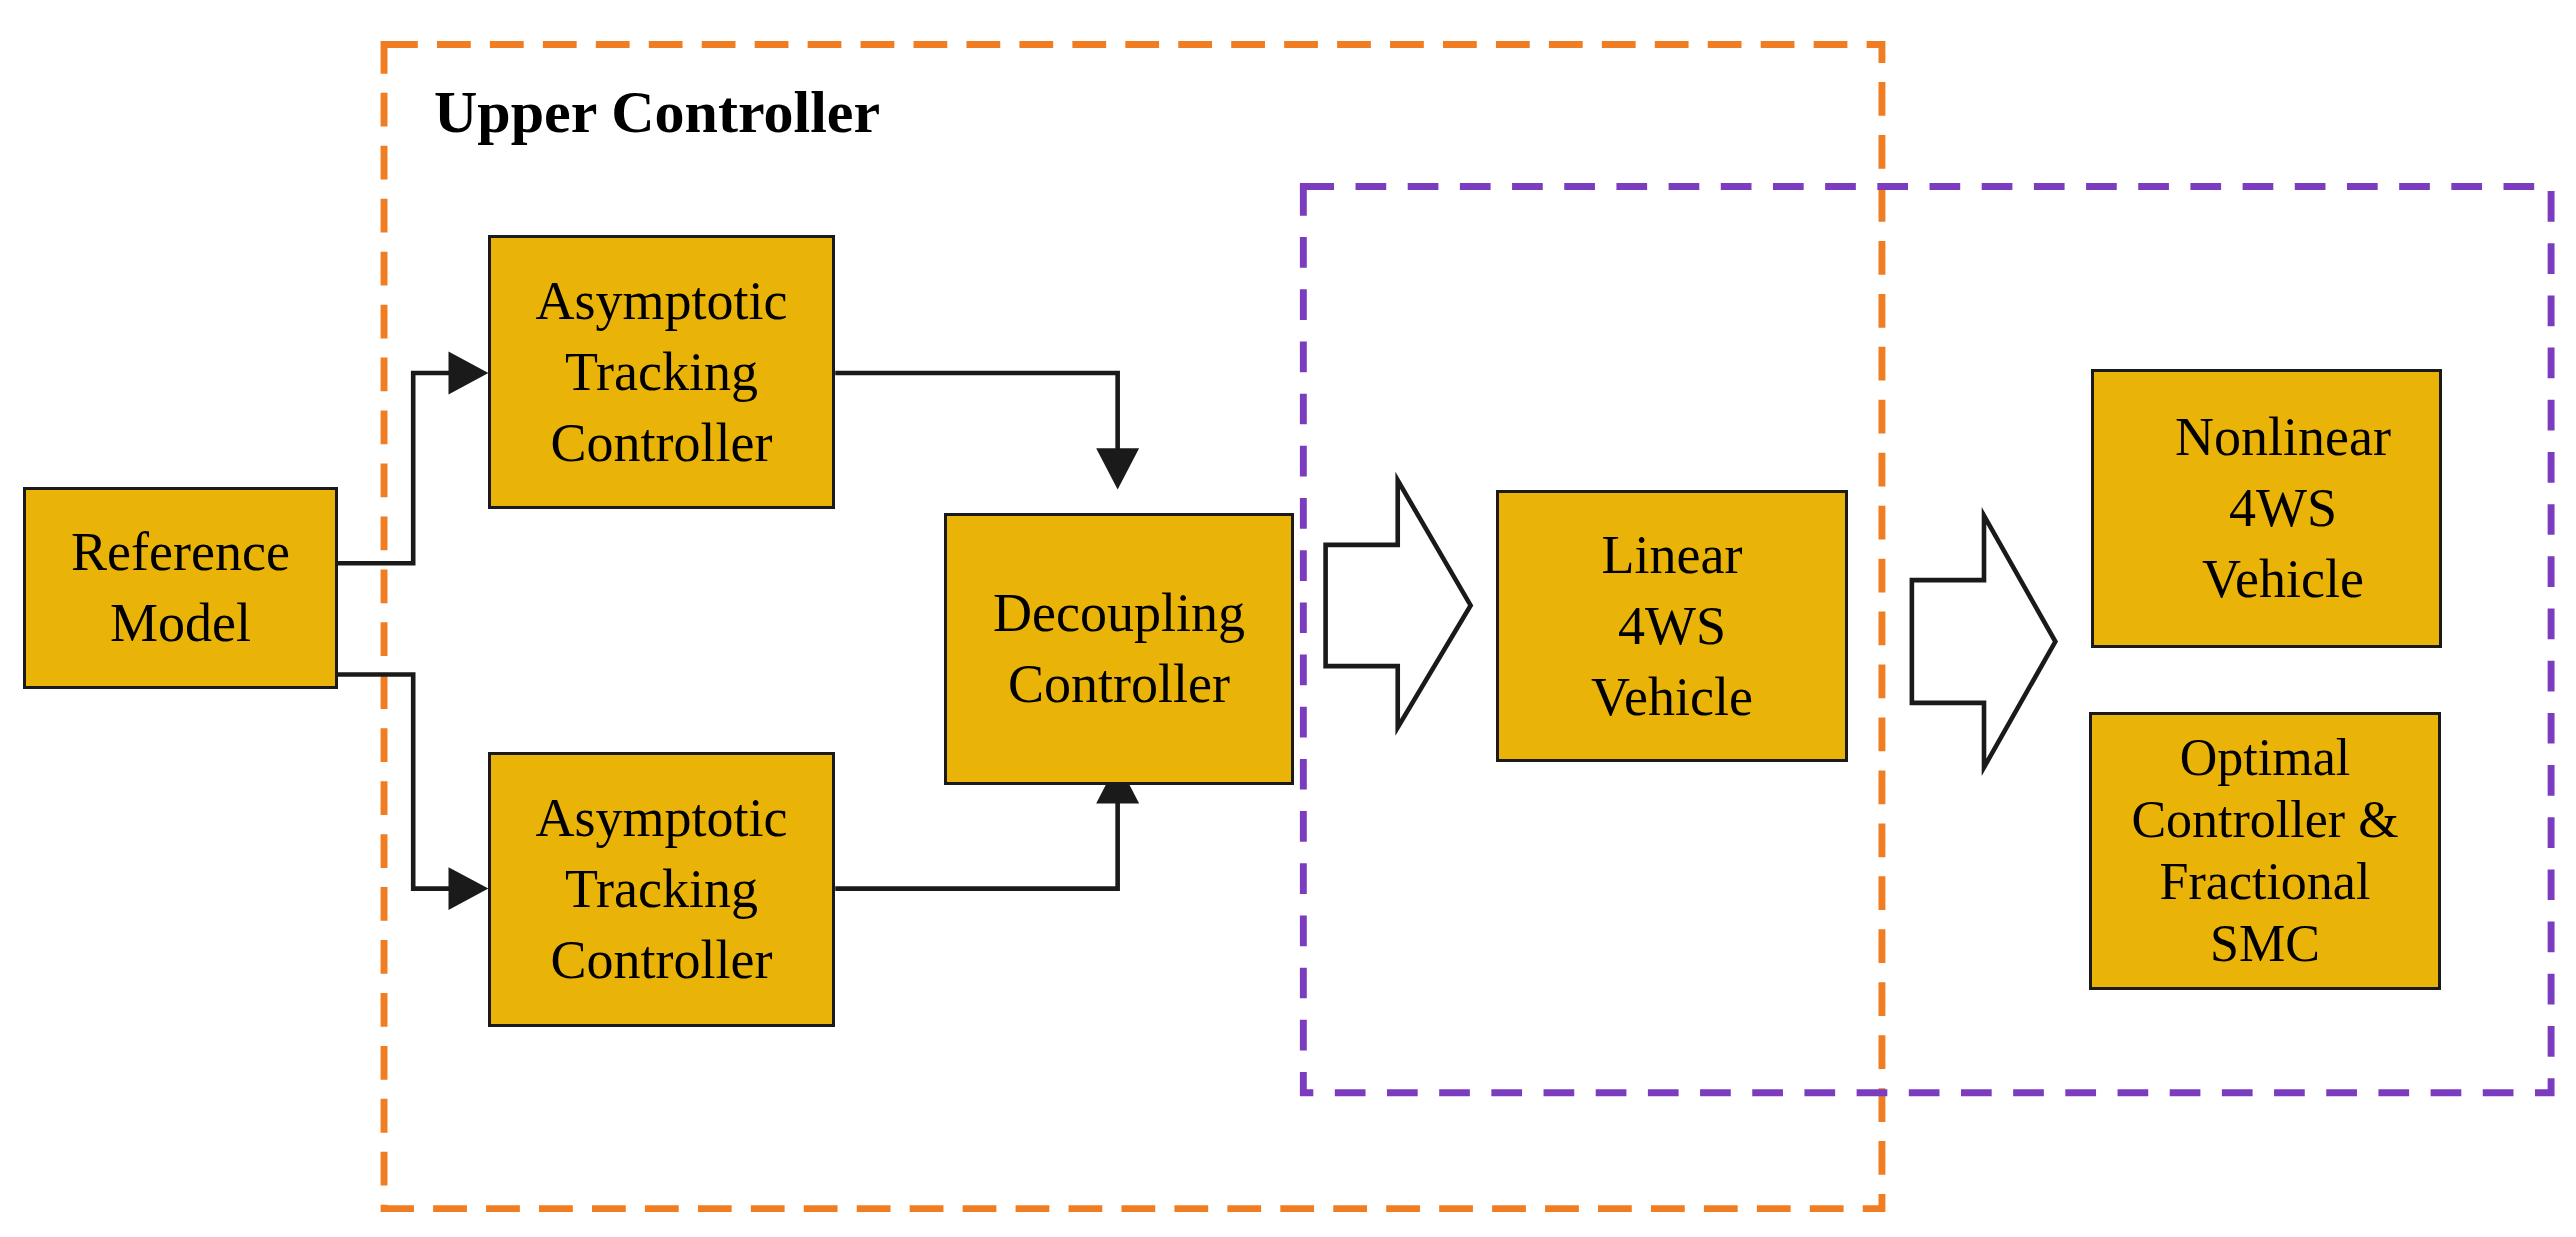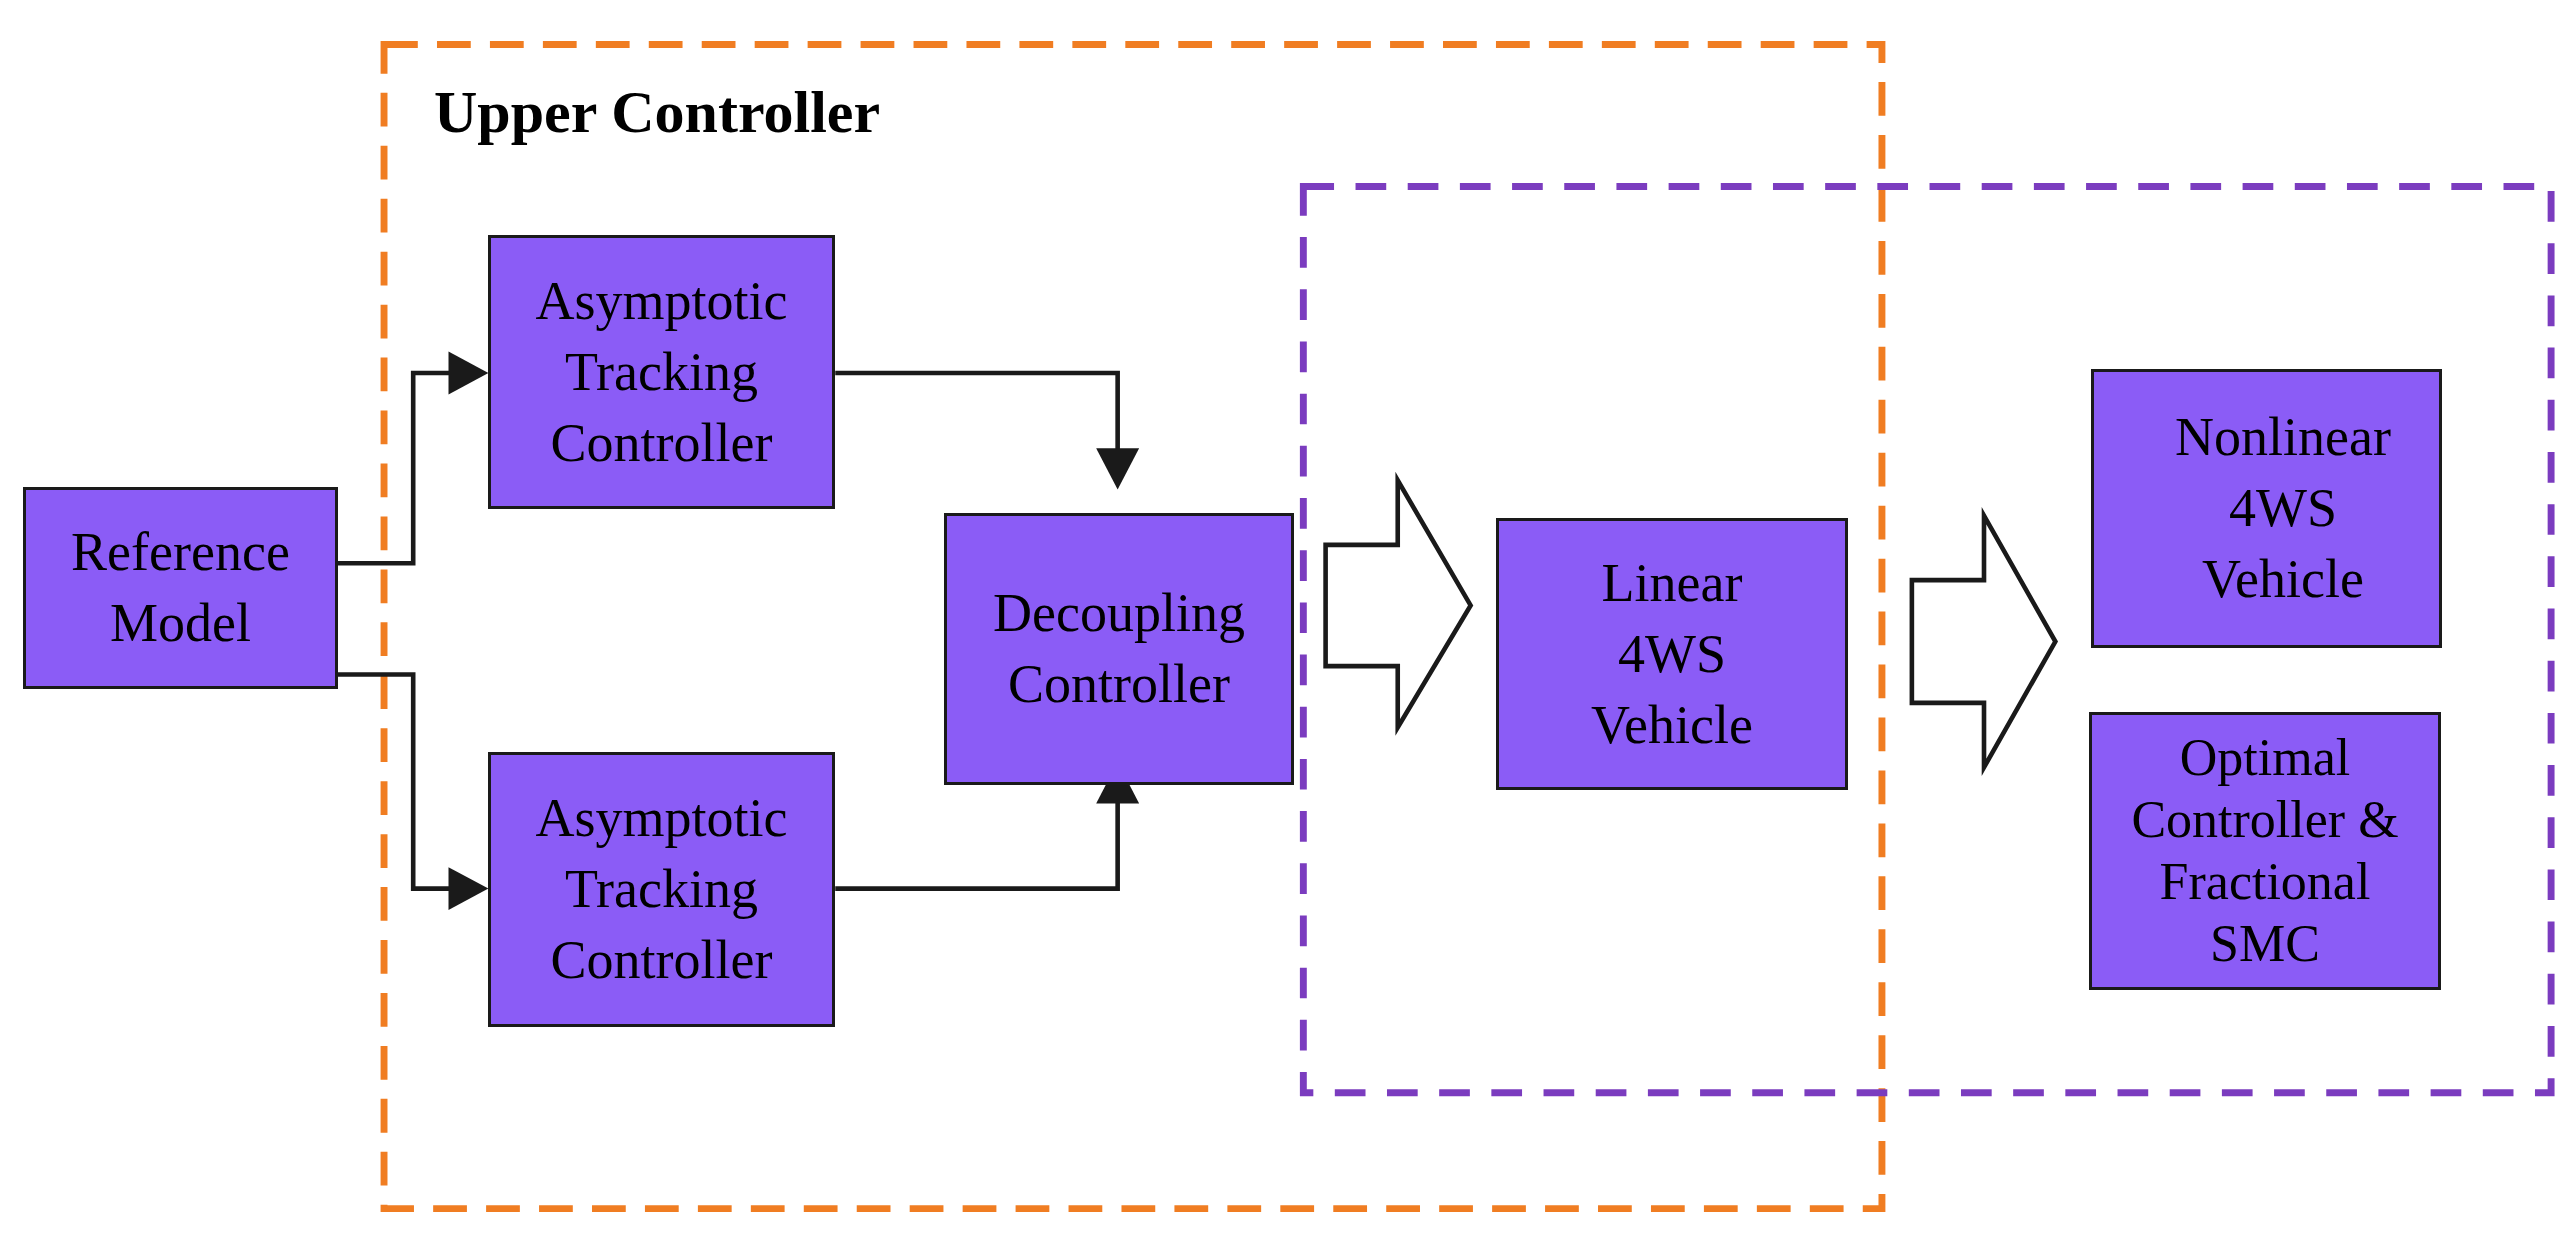--- a/index.html
+++ b/index.html
@@ -11,21 +11,21 @@
     font-family: "Liberation Serif", "DejaVu Serif", serif;
     overflow: hidden;
   }
   .layer {
     position: absolute;
     left: 0; top: 0;
     width: 2576px; height: 1237px;
   }
   .node {
     position: absolute;
-    background: #8b5cf6;
+    background: #eab308;
     border: 3.1px solid #1A1A1A;
     display: flex;
     align-items: center;
     justify-content: center;
     text-align: center;
     box-sizing: border-box;
   }
   .node .node-label {
     white-space: pre-line;
     font-size: 54px;
@@ -98,21 +98,21 @@
     <span class="node-label">Asymptotic
 Tracking
 Controller</span>
   </div>
 
   <div class="node" style="left:944px; top:490px; width:350px; height:272px;margin-top:23px;">
     <span class="node-label">Decoupling
 Controller</span>
   </div>
 
-  <div class="node" style="left:1496px; top:518px; width:352px; height:272px;">
+  <div class="node" style="left:1496px; top:490px; width:352px; height:272px;">
     <span class="node-label">Linear
 4WS
 Vehicle</span>
   </div>
 
   <div class="node" style="left:2091px; top:369px; width:351px; height:279px;padding-left:33px;">
     <span class="node-label">Nonlinear
 4WS
 Vehicle</span>
   </div>

